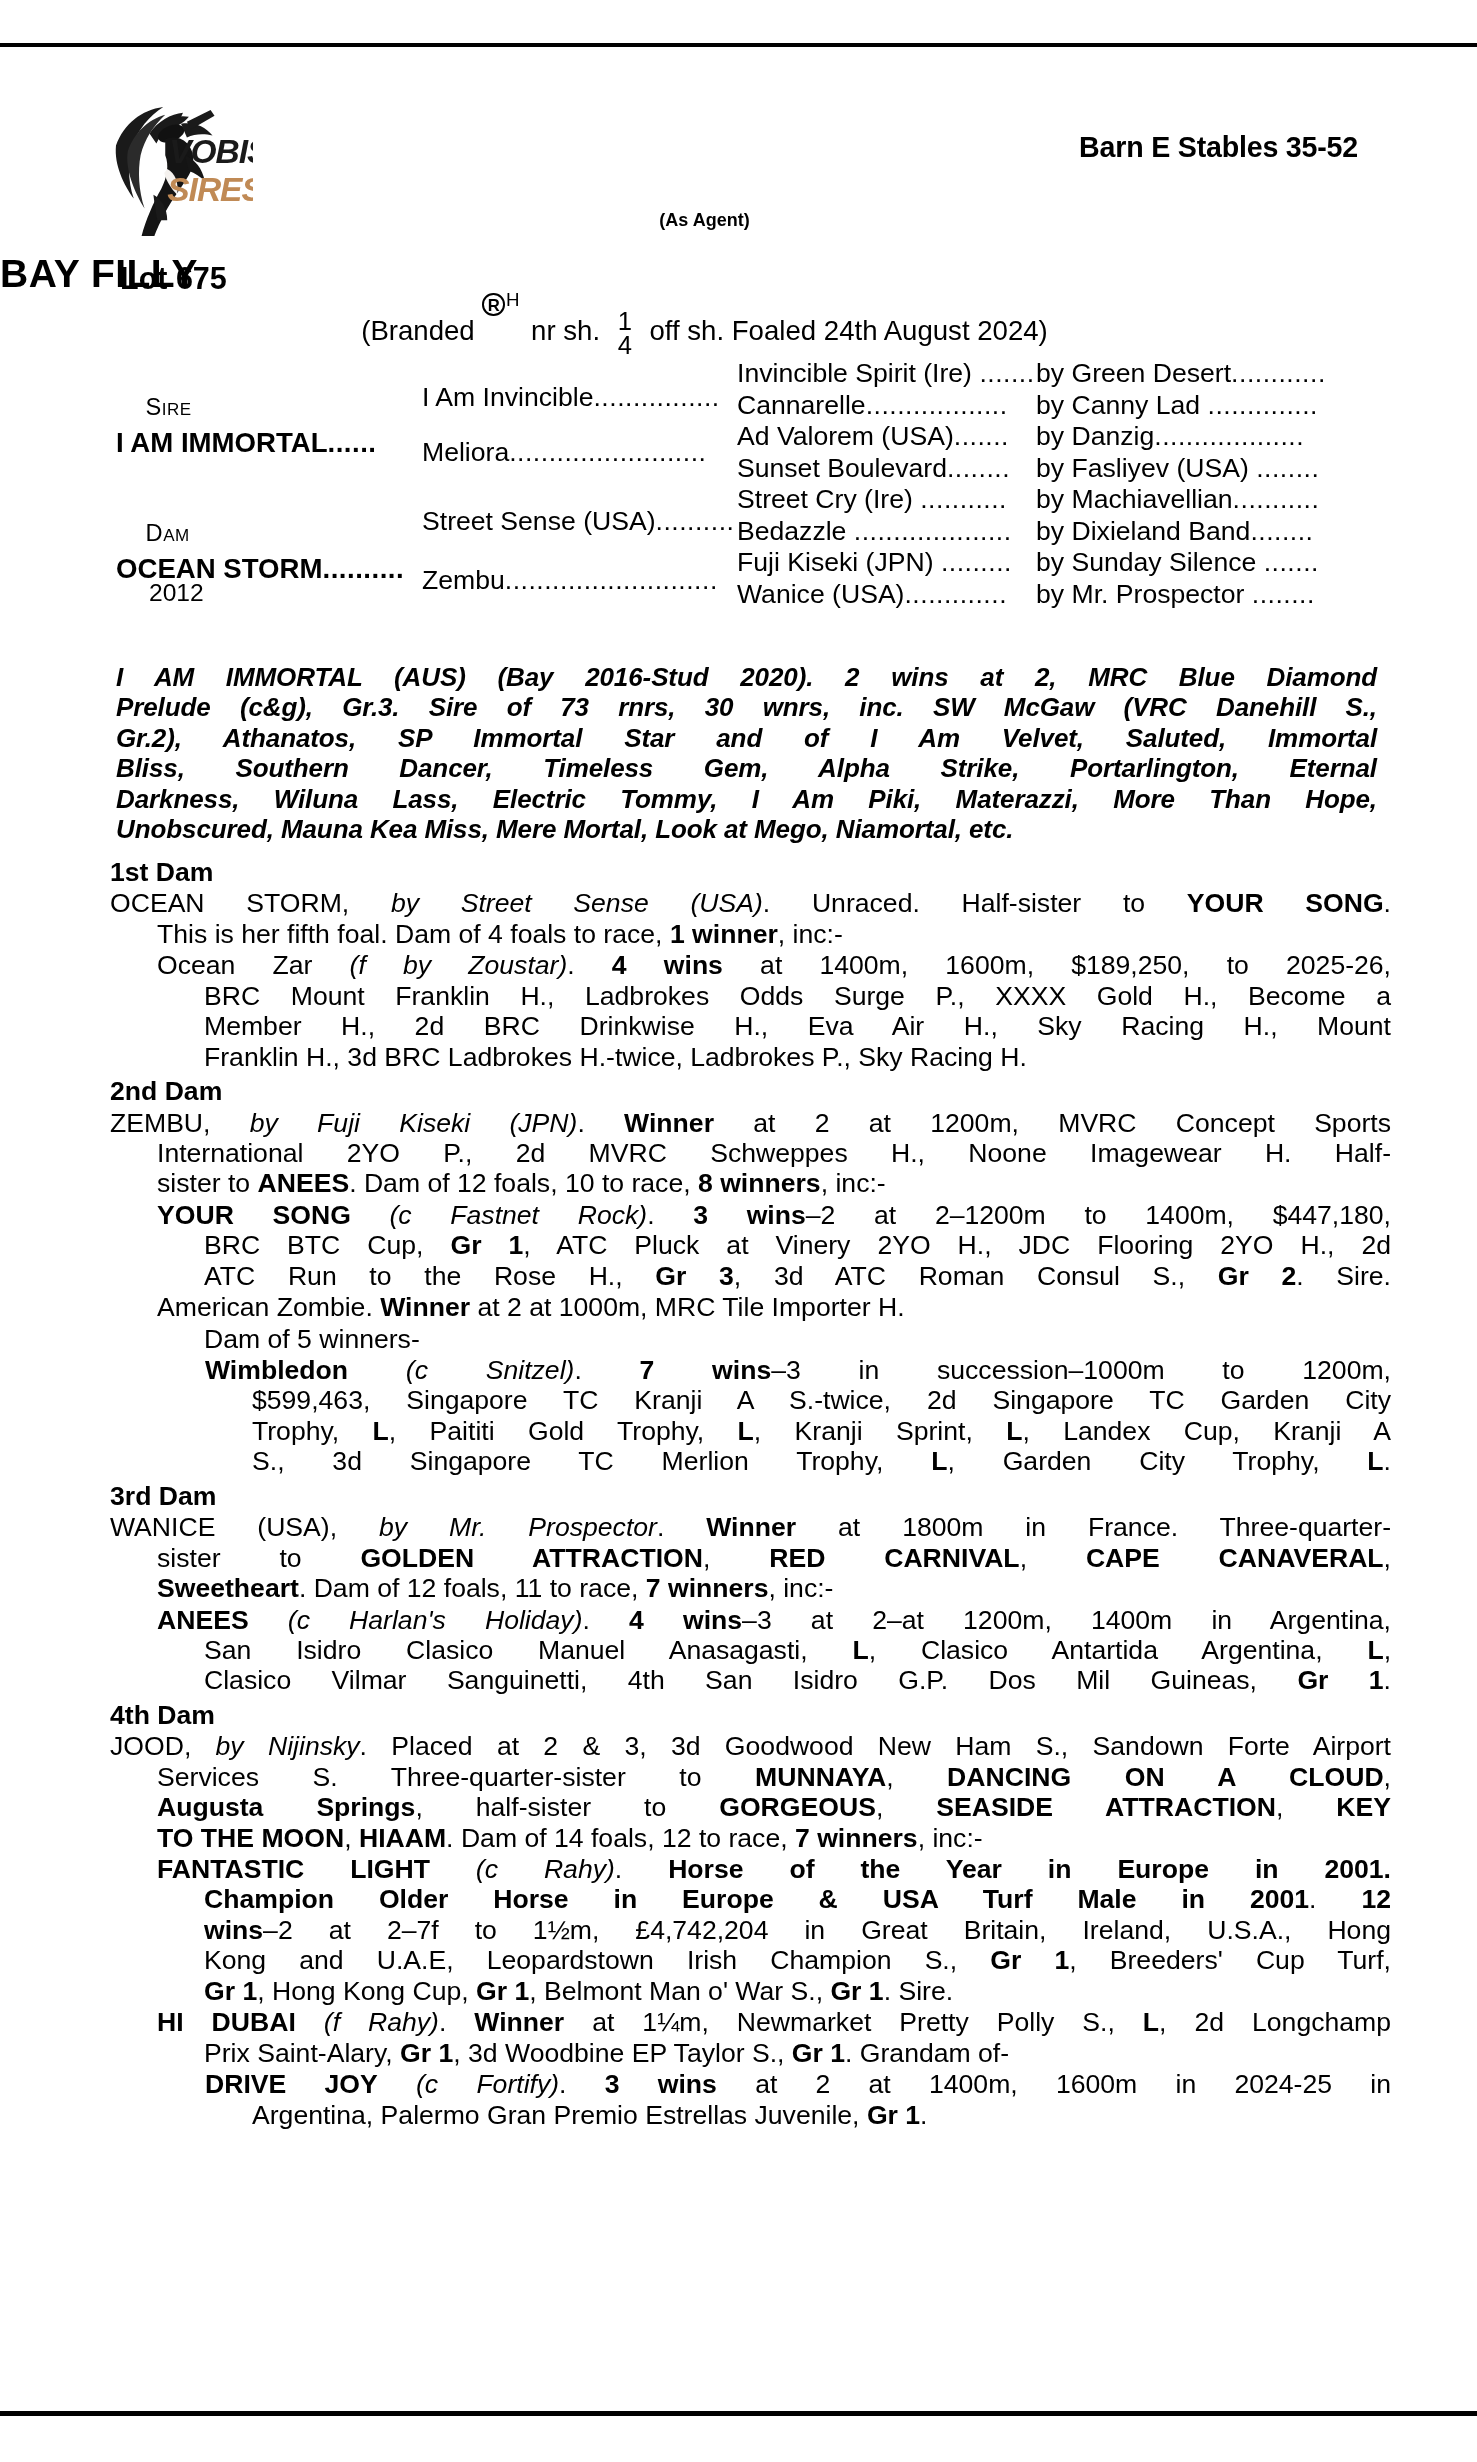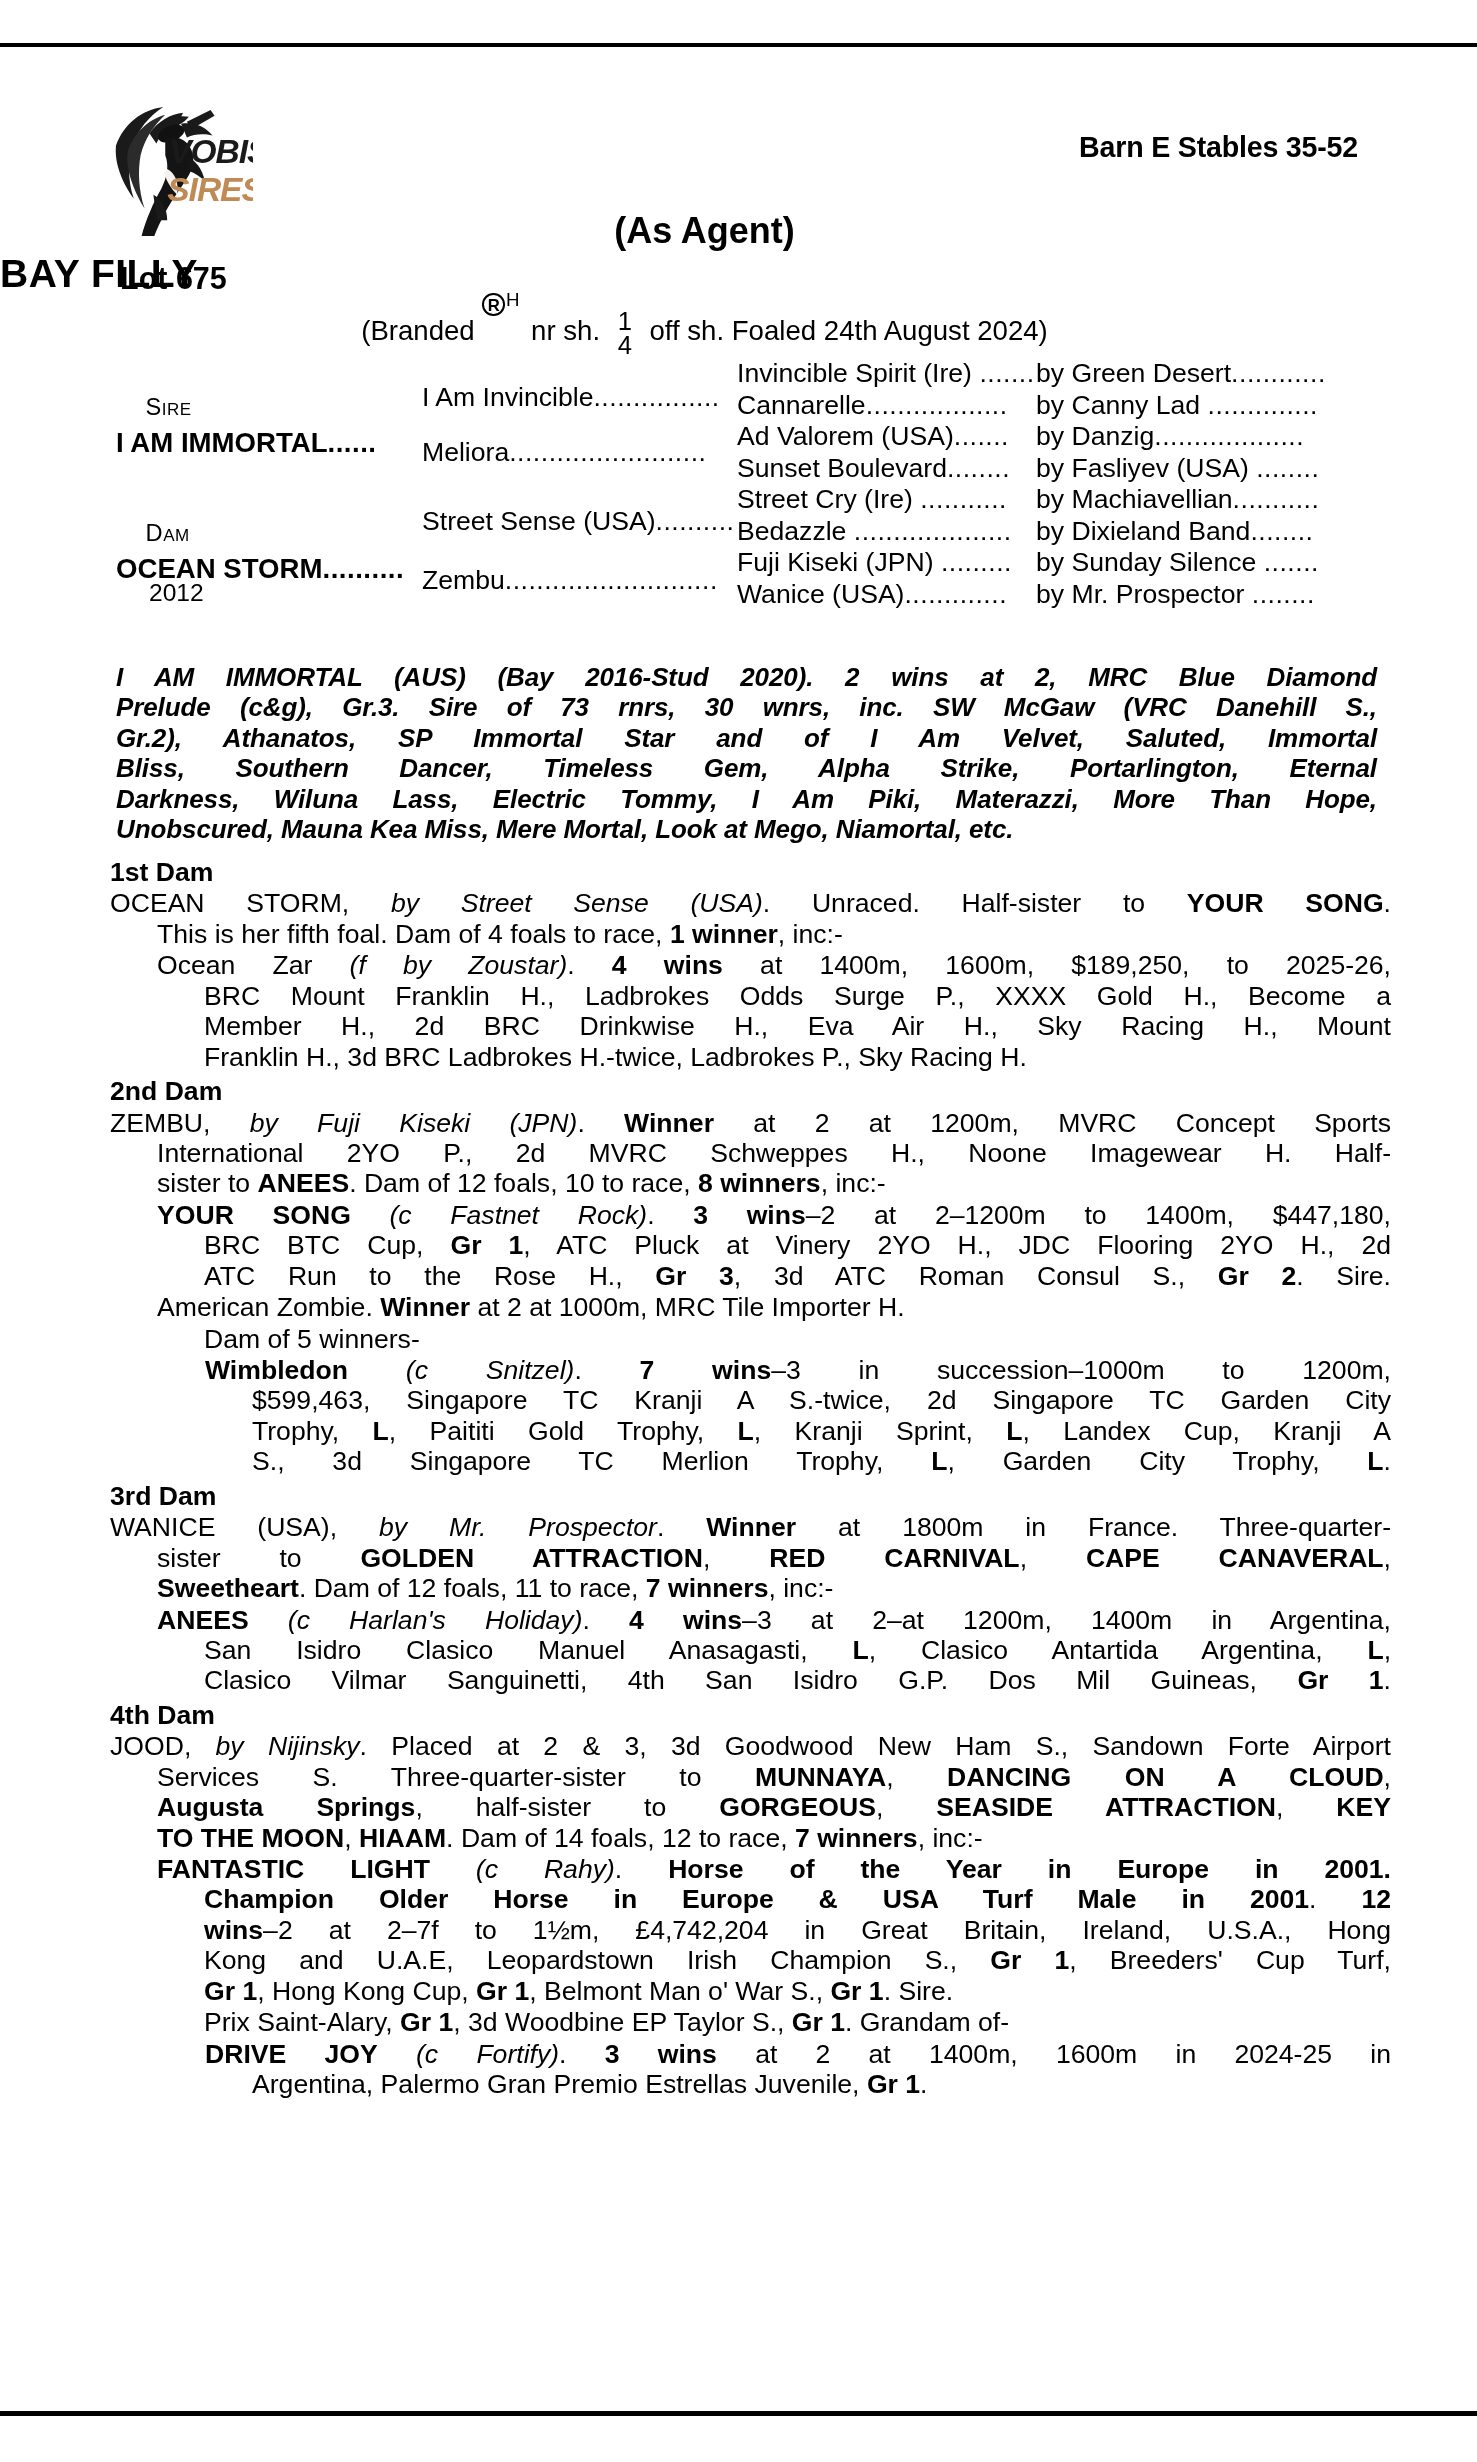--- a/index.html
+++ b/index.html
@@ -75,21 +75,21 @@
     font-size: 28.6px;
     font-weight: bold;
     letter-spacing: -0.2px;
   }
   .asagent {
     position: absolute;
     left: 0;
     top: 116px;
     width: 1409px;
     text-align: center;
-    font-size: 36px;
+    font-size: 18px;
     font-weight: bold;
   }
   .lot {
     position: absolute;
     left: 120px;
     top: 167px;
     font-size: 30.5px;
     font-weight: bold;
   }
   .sex {
@@ -429,20 +429,21 @@
       <span class="ln i1"><b>TO THE MOON</b>, <b>HIAAM</b>. Dam of 14 foals, 12 to race, <b>7 winners</b>, inc:-</span>
     </div>
     <div class="para sub">
       <span class="ln jst"><b>FANTASTIC LIGHT</b> <i>(c Rahy)</i>. <b>Horse of the Year in Europe in 2001.</b></span>
       <span class="ln ind jst"><b>Champion Older Horse in Europe &amp; USA Turf Male in 2001</b>. <b>12</b></span>
       <span class="ln ind jst"><b>wins</b>–2 at 2–7f to 1½m, £4,742,204 in Great Britain, Ireland, U.S.A., Hong</span>
       <span class="ln ind jst">Kong and U.A.E, Leopardstown Irish Champion S., <b>Gr 1</b>, Breeders' Cup Turf,</span>
       <span class="ln ind"><b>Gr 1</b>, Hong Kong Cup, <b>Gr 1</b>, Belmont Man o' War S., <b>Gr 1</b>. Sire.</span>
     </div>
     <div class="para sub">
+      <span class="ln jst"><b>HI DUBAI</b> <i>(f Rahy)</i>. <b>Winner</b> at 1¼m, Newmarket Pretty Polly S., <b>L</b>, 2d Longchamp</span>
       <span class="ln ind">Prix Saint-Alary, <b>Gr 1</b>, 3d Woodbine EP Taylor S., <b>Gr 1</b>. Grandam of-</span>
     </div>
     <div class="para sub2">
       <span class="ln jst"><b>DRIVE JOY</b> <i>(c Fortify)</i>. <b>3 wins</b> at 2 at 1400m, 1600m in 2024-25 in</span>
       <span class="ln ind">Argentina, Palermo Gran Premio Estrellas Juvenile, <b>Gr 1</b>.</span>
     </div>
 
   </div>
 
 </div>

